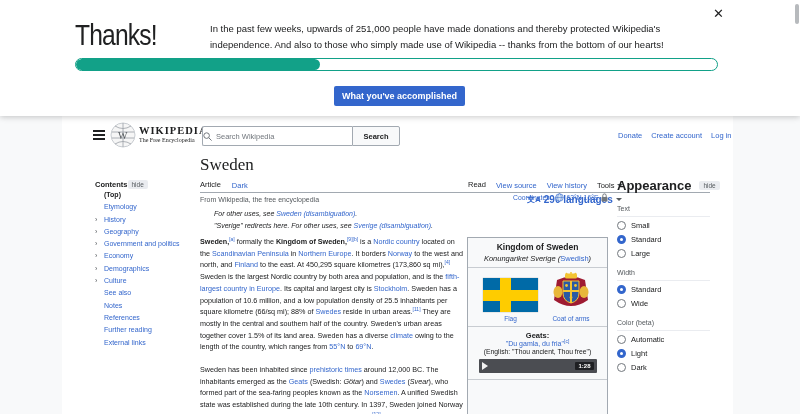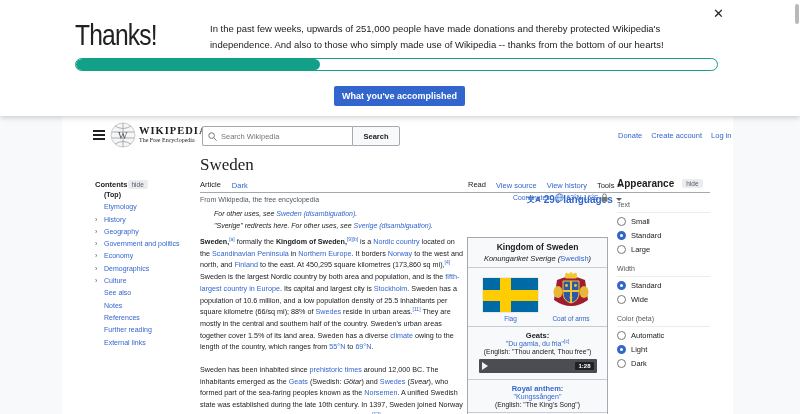--- a/index.html
+++ b/index.html
@@ -29,21 +29,21 @@
 
   
   .hamburger { left:93px; top:130px; width:12px; height:10px; cursor:pointer; }
   .hamburger span { display:block; height:1.5px; background:#202122; margin-bottom:2.5px; }
   .logo-globe { left:110px; top:122px; }
   .wordmark-wrap { left:139px; top:125px; cursor:pointer; }
   .wordmark { font-family:"Liberation Serif", serif; font-size:10.5px; font-weight:bold; letter-spacing:1px; color:#202122; }
   .word-tagline { font-family:"Liberation Serif", serif; font-size:6px; color:#202122; margin-top:1px; }
   .search-wrap { left:202px; top:126px; display:flex; height:20px; }
   .search-input { width:150px; height:20px; border:1px solid #a2a9b1; border-right:none; background:#fff;
-                  display:flex; align-items:center; padding-left:5px; gap:4px; border-radius:2px 0 0 2px; }
+                  display:flex; align-items:center; gap:4px; border-radius:2px 0 0 2px; }
   .search-placeholder { color:#72777d; font-size:7.5px; }
   .search-btn { width:48px; height:20px; border:1px solid #a2a9b1; background:#f8f9fa; font-weight:bold;
                 font-size:7.5px; color:#202122; cursor:pointer; font-family:"Liberation Sans", sans-serif; border-radius:0 2px 2px 0; }
   .header-links { left:618px; top:131px; display:flex; gap:9px; font-size:7.5px; }
   .hlink { color:#3366cc; cursor:pointer; white-space:nowrap; }
 
   
   .page-title { left:200px; top:155px; font-family:"Liberation Serif", serif; font-size:17px; color:#202122; }
   .lang-btn { left:527px; top:162px; display:flex; align-items:center; gap:3px; cursor:pointer;margin-top:32px; }
   .lang-ico { color:#3366cc; font-size:8px; font-weight:bold; }
@@ -96,21 +96,21 @@
   .ib-eng { font-size:6.8px; margin-top:1px; }
   .player { width:118px; height:14px; background:#4b4d52; margin:4px auto 2px; display:flex; align-items:center; padding:0 3px; border-radius:1px; }
   .play-tri { width:0; height:0; border-top:4px solid transparent; border-bottom:4px solid transparent;
               border-left:6px solid #f2f2f2; cursor:pointer; }
   .player .time { margin-left:auto; background:#1f2023; color:#fff; font-size:6px; font-weight:bold; padding:1px 3px; border-radius:1px; }
   .ib-map { height:70px; position:relative; overflow:hidden; padding:0; }
 
   
   .appearance { left:617px; top:178px; width:93px; }
   .app-head { display:flex; align-items:center; gap:8px; margin-bottom:6px; }
-  .app-title { font-weight:bold; font-size:10px; }
+  .app-title { font-weight:bold; font-size:13px; }
   .app-sec-label { font-size:7px; color:#54595d; padding:6px 0 4px; border-bottom:1px solid #eaecf0; margin-bottom:4px; }
   .opt { display:flex; align-items:center; gap:5px; margin-bottom:5px; cursor:pointer; }
   .radio { width:9px; height:9px; border-radius:50%; border:1px solid #72777d; background:#fff; flex:none; }
   .radio.on { border:3px solid #36c; }
   .opt-label { font-size:7.5px; color:#202122; }
 
   svg { display:block; }
 </style>
 </head>
 <body>
@@ -262,25 +262,20 @@
       <div>
         <a class="ib-link">"Du gamla, du fria"</a><a class="wlink sup">[c]</a>
       </div>
       <div class="ib-eng">(English: "Thou ancient, Thou free")</div>
       <div class="player">
         <span class="play-tri"></span>
         <span class="time">1:28</span>
       </div>
     </div>
 
-    <div class="ib-sec">
-      <div class="ib-bold" style="color:#3366cc">Royal anthem:</div>
-      <div><a class="ib-link">"Kungssången"</a></div>
-      <div class="ib-eng">(English: "The King's Song")</div>
-    </div>
 
     <div class="ib-sec ib-map">
       
     </div>
   </div>
 
   <div class="abs appearance">
     <div class="app-head">
       <span class="app-title">Appearance</span>
       <span class="chip">hide</span>

